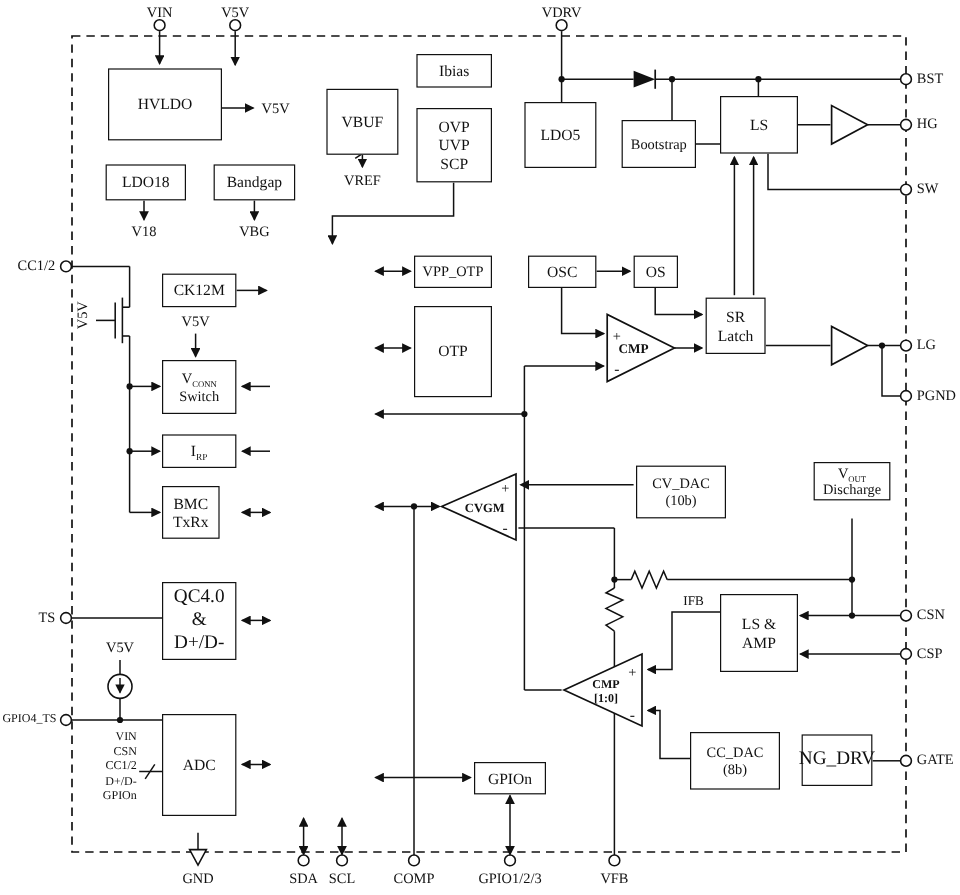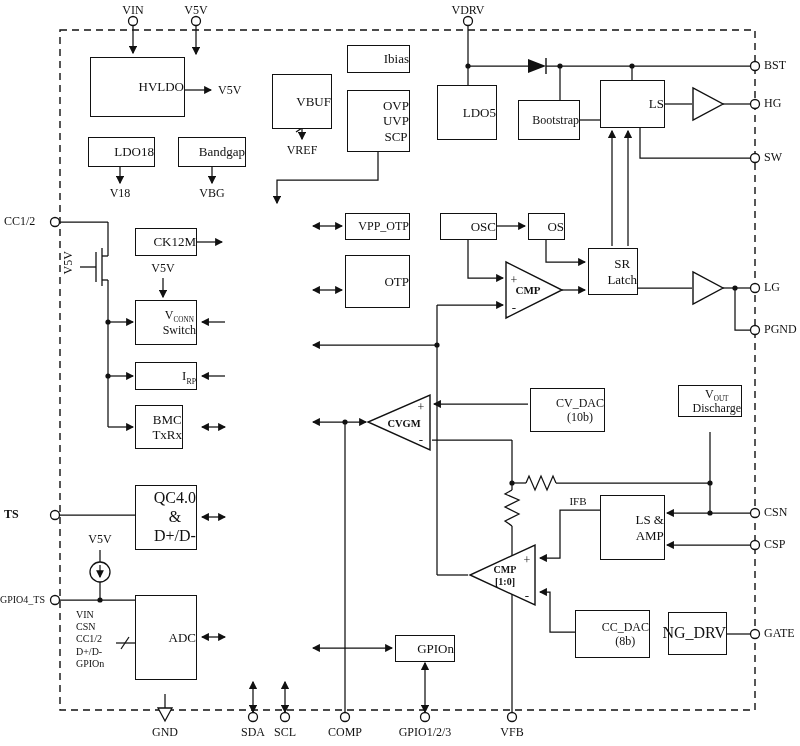--- a/index.html
+++ b/index.html
@@ -1,27 +1,27 @@
 <!DOCTYPE html>
 <html><head>
 <meta charset="utf-8">
 <style>
   html,body{margin:0;padding:0;background:#fff}
   .stage{position:relative;width:800px;height:746px;background:#fff;
          font-family:"Liberation Serif",serif;color:#111;overflow:hidden}
   svg.wires{position:absolute;left:0;top:0;z-index:1}
   svg.wires text{font-family:"Liberation Serif",serif;fill:#111}
   .blk{position:absolute;box-sizing:border-box;border:1.5px solid #111;background:#fff;
-       display:flex;align-items:center;justify-content:flex-end;text-align:center;
+       display:flex;align-items:center;justify-content:center;text-align:center;
        z-index:2;font-size:13px;line-height:1.18}
   .blk .tx{white-space:pre-line;display:block}
   .nl{display:block}
   sub{font-size:0.6em;line-height:0}
   .lbl{position:absolute;z-index:3;font-size:12px;line-height:1.12;white-space:pre-line}
-  .c{text-align:center}.r{text-align:left}.b{font-weight:bold}
+  .c{text-align:center}.r{text-align:right}.b{font-weight:normal}
   .s10{font-size:10px}.s11{font-size:11px}
   .rot{transform:rotate(-90deg);transform-origin:center center}
 </style>
 </head>
 <body>
 
 <div class="stage">
 
 <svg class="wires" width="800" height="746" viewBox="0 0 800 746">
   <defs>
@@ -241,21 +241,21 @@
   </span>
 </div>
 <div class="blk" style="left:135px;top:405px;width:48px;height:44px">
       <span class="tx">BMC
 TxRx</span>
     </div>
 
 <div class="blk" style="left:345px;top:213px;width:65px;height:27px;font-size:12px">
       <span class="tx">VPP_OTP</span>
     </div>
-<div class="blk" style="left:345px;top:255px;width:65px;height:53px">
+<div class="blk" style="left:345px;top:255px;width:65px;height:76px">
       <span class="tx">OTP</span>
     </div>
 <div class="blk" style="left:440px;top:213px;width:57px;height:27px">
       <span class="tx">OSC</span>
     </div>
 <div class="blk" style="left:528px;top:213px;width:37px;height:27px">
       <span class="tx">OS</span>
     </div>
 <div class="blk" style="left:588px;top:248px;width:50px;height:47px">
       <span class="tx">SR

